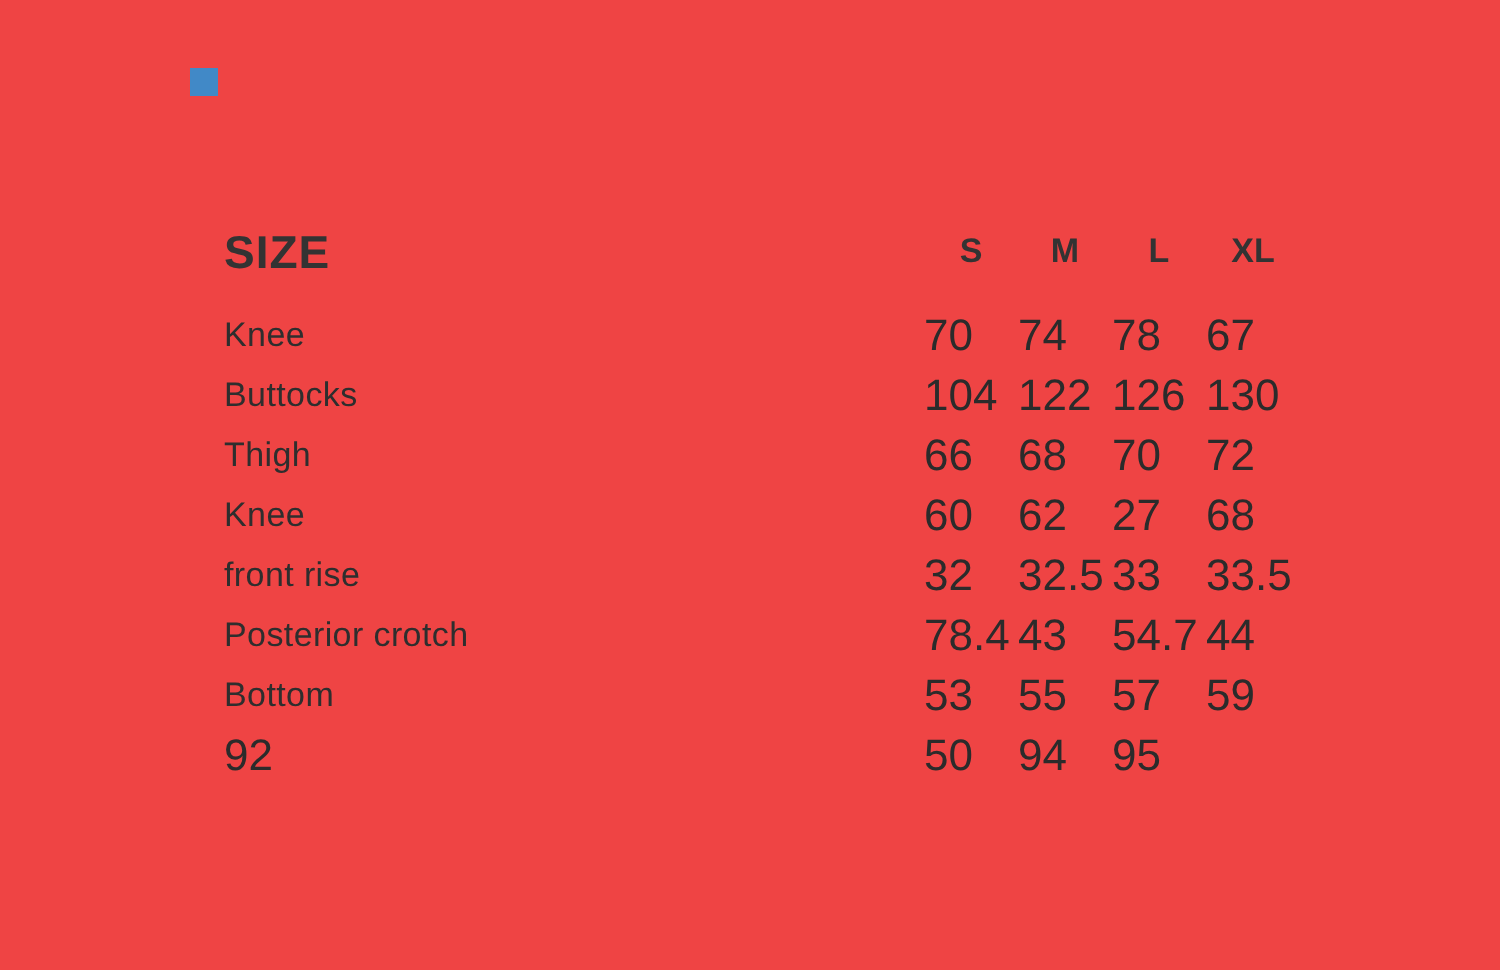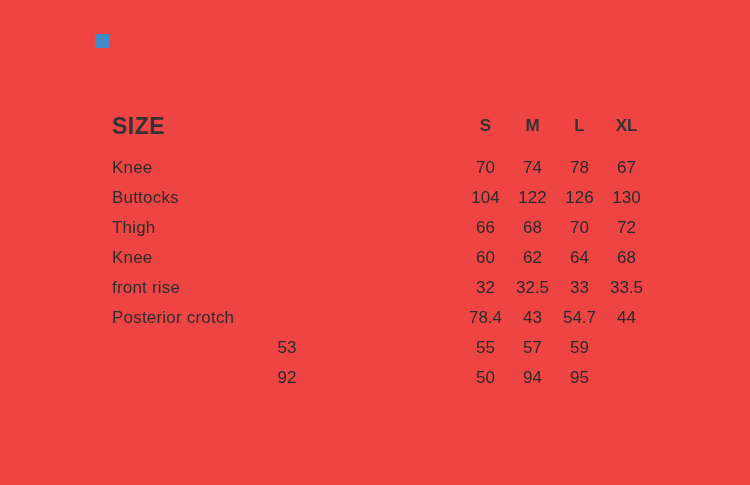--- a/index.html
+++ b/index.html
@@ -57,22 +57,21 @@
   }
   .row {
     height: 30px;
   }
   .cell.label {
     font-size: 17px;
     color: #2e2e2e;
     letter-spacing: 0.2px;
   }
   .cell.value {
-    font-size: 17px;
-    text-align: center;
+    font-size: 22px;
     color: #2b2b2b;
     white-space: nowrap;
   }
 </style>
 </head>
 <body>
 
 <div class="page">
 
   <div class="bullet" style="background: rgb(65, 137, 199);"></div>
@@ -106,38 +105,39 @@
           <div class="cell label">Thigh</div>
           <div class="cell value">66</div>
           <div class="cell value">68</div>
           <div class="cell value">70</div>
           <div class="cell value">72</div>
         </div>
         <div class="grid-row row">
           <div class="cell label">Knee</div>
           <div class="cell value">60</div>
           <div class="cell value">62</div>
-          <div class="cell value">64</div>
+          <div class="cell value">27</div>
           <div class="cell value">68</div>
         </div>
         <div class="grid-row row">
           <div class="cell label">front rise</div>
           <div class="cell value">32</div>
           <div class="cell value">32.5</div>
           <div class="cell value">33</div>
           <div class="cell value">33.5</div>
         </div>
         <div class="grid-row row">
           <div class="cell label">Posterior crotch</div>
           <div class="cell value">78.4</div>
           <div class="cell value">43</div>
           <div class="cell value">54.7</div>
           <div class="cell value">44</div>
         </div>
         <div class="grid-row row">
+          <div class="cell label">Bottom</div>
           <div class="cell value">53</div>
           <div class="cell value">55</div>
           <div class="cell value">57</div>
           <div class="cell value">59</div>
         </div>
         <div class="grid-row row">
           <div class="cell value">92</div>
           <div class="cell value">50</div>
           <div class="cell value">94</div>
           <div class="cell value">95</div>

